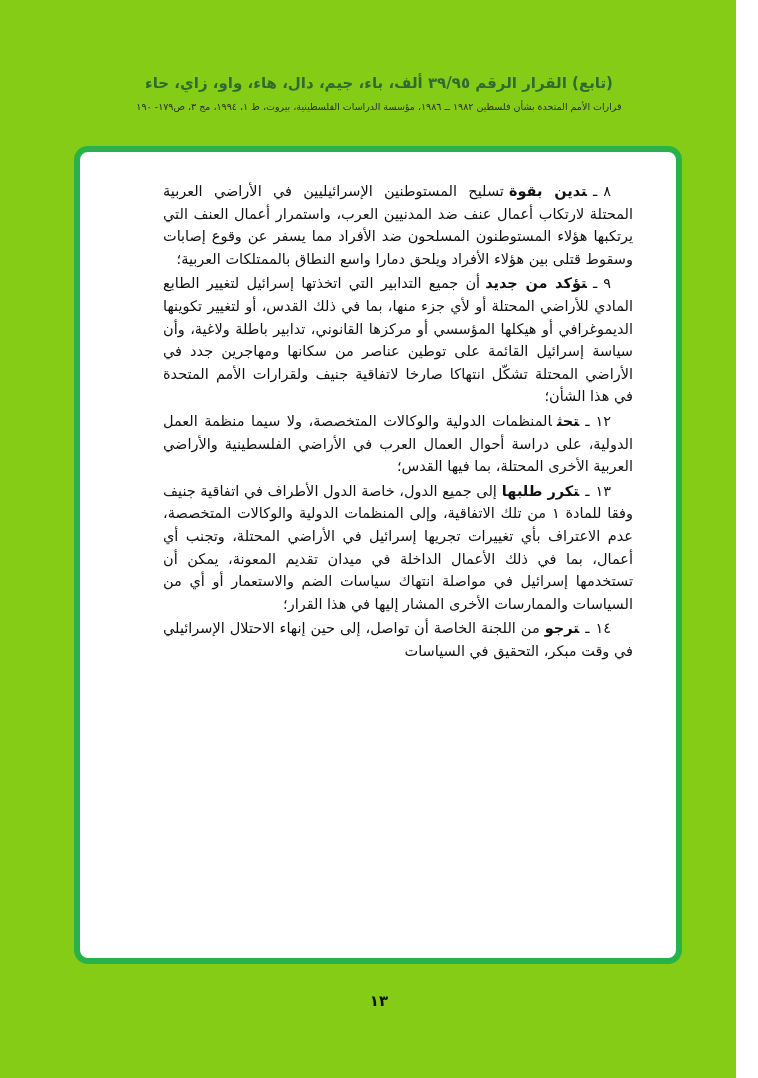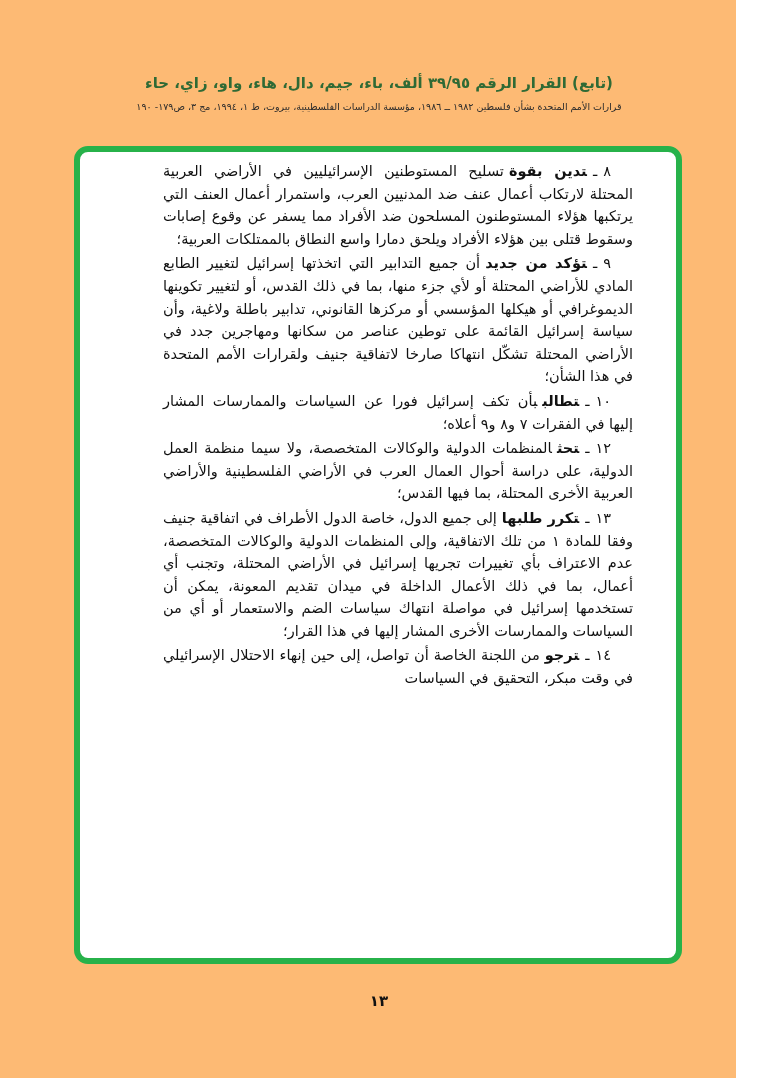--- a/index.html
+++ b/index.html
@@ -4,21 +4,21 @@
 <style>
   html, body {
     margin: 0;
     padding: 0;
     background: #ffffff;
   }
   .page {
     position: relative;
     width: 736px;
     height: 1078px;
-    background: #fdba74;
+    background: #84cc16;
     overflow: hidden;
     font-family: "DejaVu Sans", sans-serif;
   }
   .doc-header {
     position: absolute;
     top: 74px;
     left: 0;
     width: 758px;
     text-align: center;
     direction: rtl;
@@ -40,21 +40,21 @@
     left: 74px;
     top: 146px;
     width: 596px;
     height: 806px;
     border: 6px solid #27b24a;
     border-radius: 14px;
     background: #ffffff;
   }
   .content {
     position: absolute;
-    top: 160px;
+    top: 180px;
     right: 103px;
     width: 470px;
     direction: rtl;
     text-align: justify;
     font-size: 14.5px;
     line-height: 22.6px;
     color: #111111;
   }
   .para {
     margin: 0 0 2px 0;
@@ -97,23 +97,20 @@
   <div class="content">
 
     <p class="para">
       <span class="pnum">٨</span><span class="pdash">ـ</span><span class="plead">تدين بقوة</span><span class="ptext">تسليح المستوطنين الإسرائيليين في الأراضي العربية المحتلة لارتكاب أعمال عنف ضد المدنيين العرب، واستمرار أعمال العنف التي يرتكبها هؤلاء المستوطنون المسلحون ضد الأفراد مما يسفر عن وقوع إصابات وسقوط قتلى بين هؤلاء الأفراد ويلحق دمارا واسع النطاق بالممتلكات العربية؛</span>
     </p>
 
     <p class="para">
       <span class="pnum">٩</span><span class="pdash">ـ</span><span class="plead">تؤكد من جديد</span><span class="ptext">أن جميع التدابير التي اتخذتها إسرائيل لتغيير الطابع المادي للأراضي المحتلة أو لأي جزء منها، بما في ذلك القدس، أو لتغيير تكوينها الديموغرافي أو هيكلها المؤسسي أو مركزها القانوني، تدابير باطلة ولاغية، وأن سياسة إسرائيل القائمة على توطين عناصر من سكانها ومهاجرين جدد في الأراضي المحتلة تشكّل انتهاكا صارخا لاتفاقية جنيف ولقرارات الأمم المتحدة في هذا الشأن؛</span>
     </p>
 
-    <p class="para">
-      <span class="pnum">١٠</span><span class="pdash">ـ</span><span class="plead">تطالب</span><span class="ptext">بأن تكف إسرائيل فورا عن السياسات والممارسات المشار إليها في الفقرات ٧ و٨ و٩ أعلاه؛</span>
-    </p>
 
 
     <p class="para">
       <span class="pnum">١٢</span><span class="pdash">ـ</span><span class="plead">تحث</span><span class="ptext">المنظمات الدولية والوكالات المتخصصة، ولا سيما منظمة العمل الدولية، على دراسة أحوال العمال العرب في الأراضي الفلسطينية والأراضي العربية الأخرى المحتلة، بما فيها القدس؛</span>
     </p>
 
     <p class="para">
       <span class="pnum">١٣</span><span class="pdash">ـ</span><span class="plead">تكرر طلبها</span><span class="ptext">إلى جميع الدول، خاصة الدول الأطراف في اتفاقية جنيف وفقا للمادة ١ من تلك الاتفاقية، وإلى المنظمات الدولية والوكالات المتخصصة، عدم الاعتراف بأي تغييرات تجريها إسرائيل في الأراضي المحتلة، وتجنب أي أعمال، بما في ذلك الأعمال الداخلة في ميدان تقديم المعونة، يمكن أن تستخدمها إسرائيل في مواصلة انتهاك سياسات الضم والاستعمار أو أي من السياسات والممارسات الأخرى المشار إليها في هذا القرار؛</span>
     </p>
 

